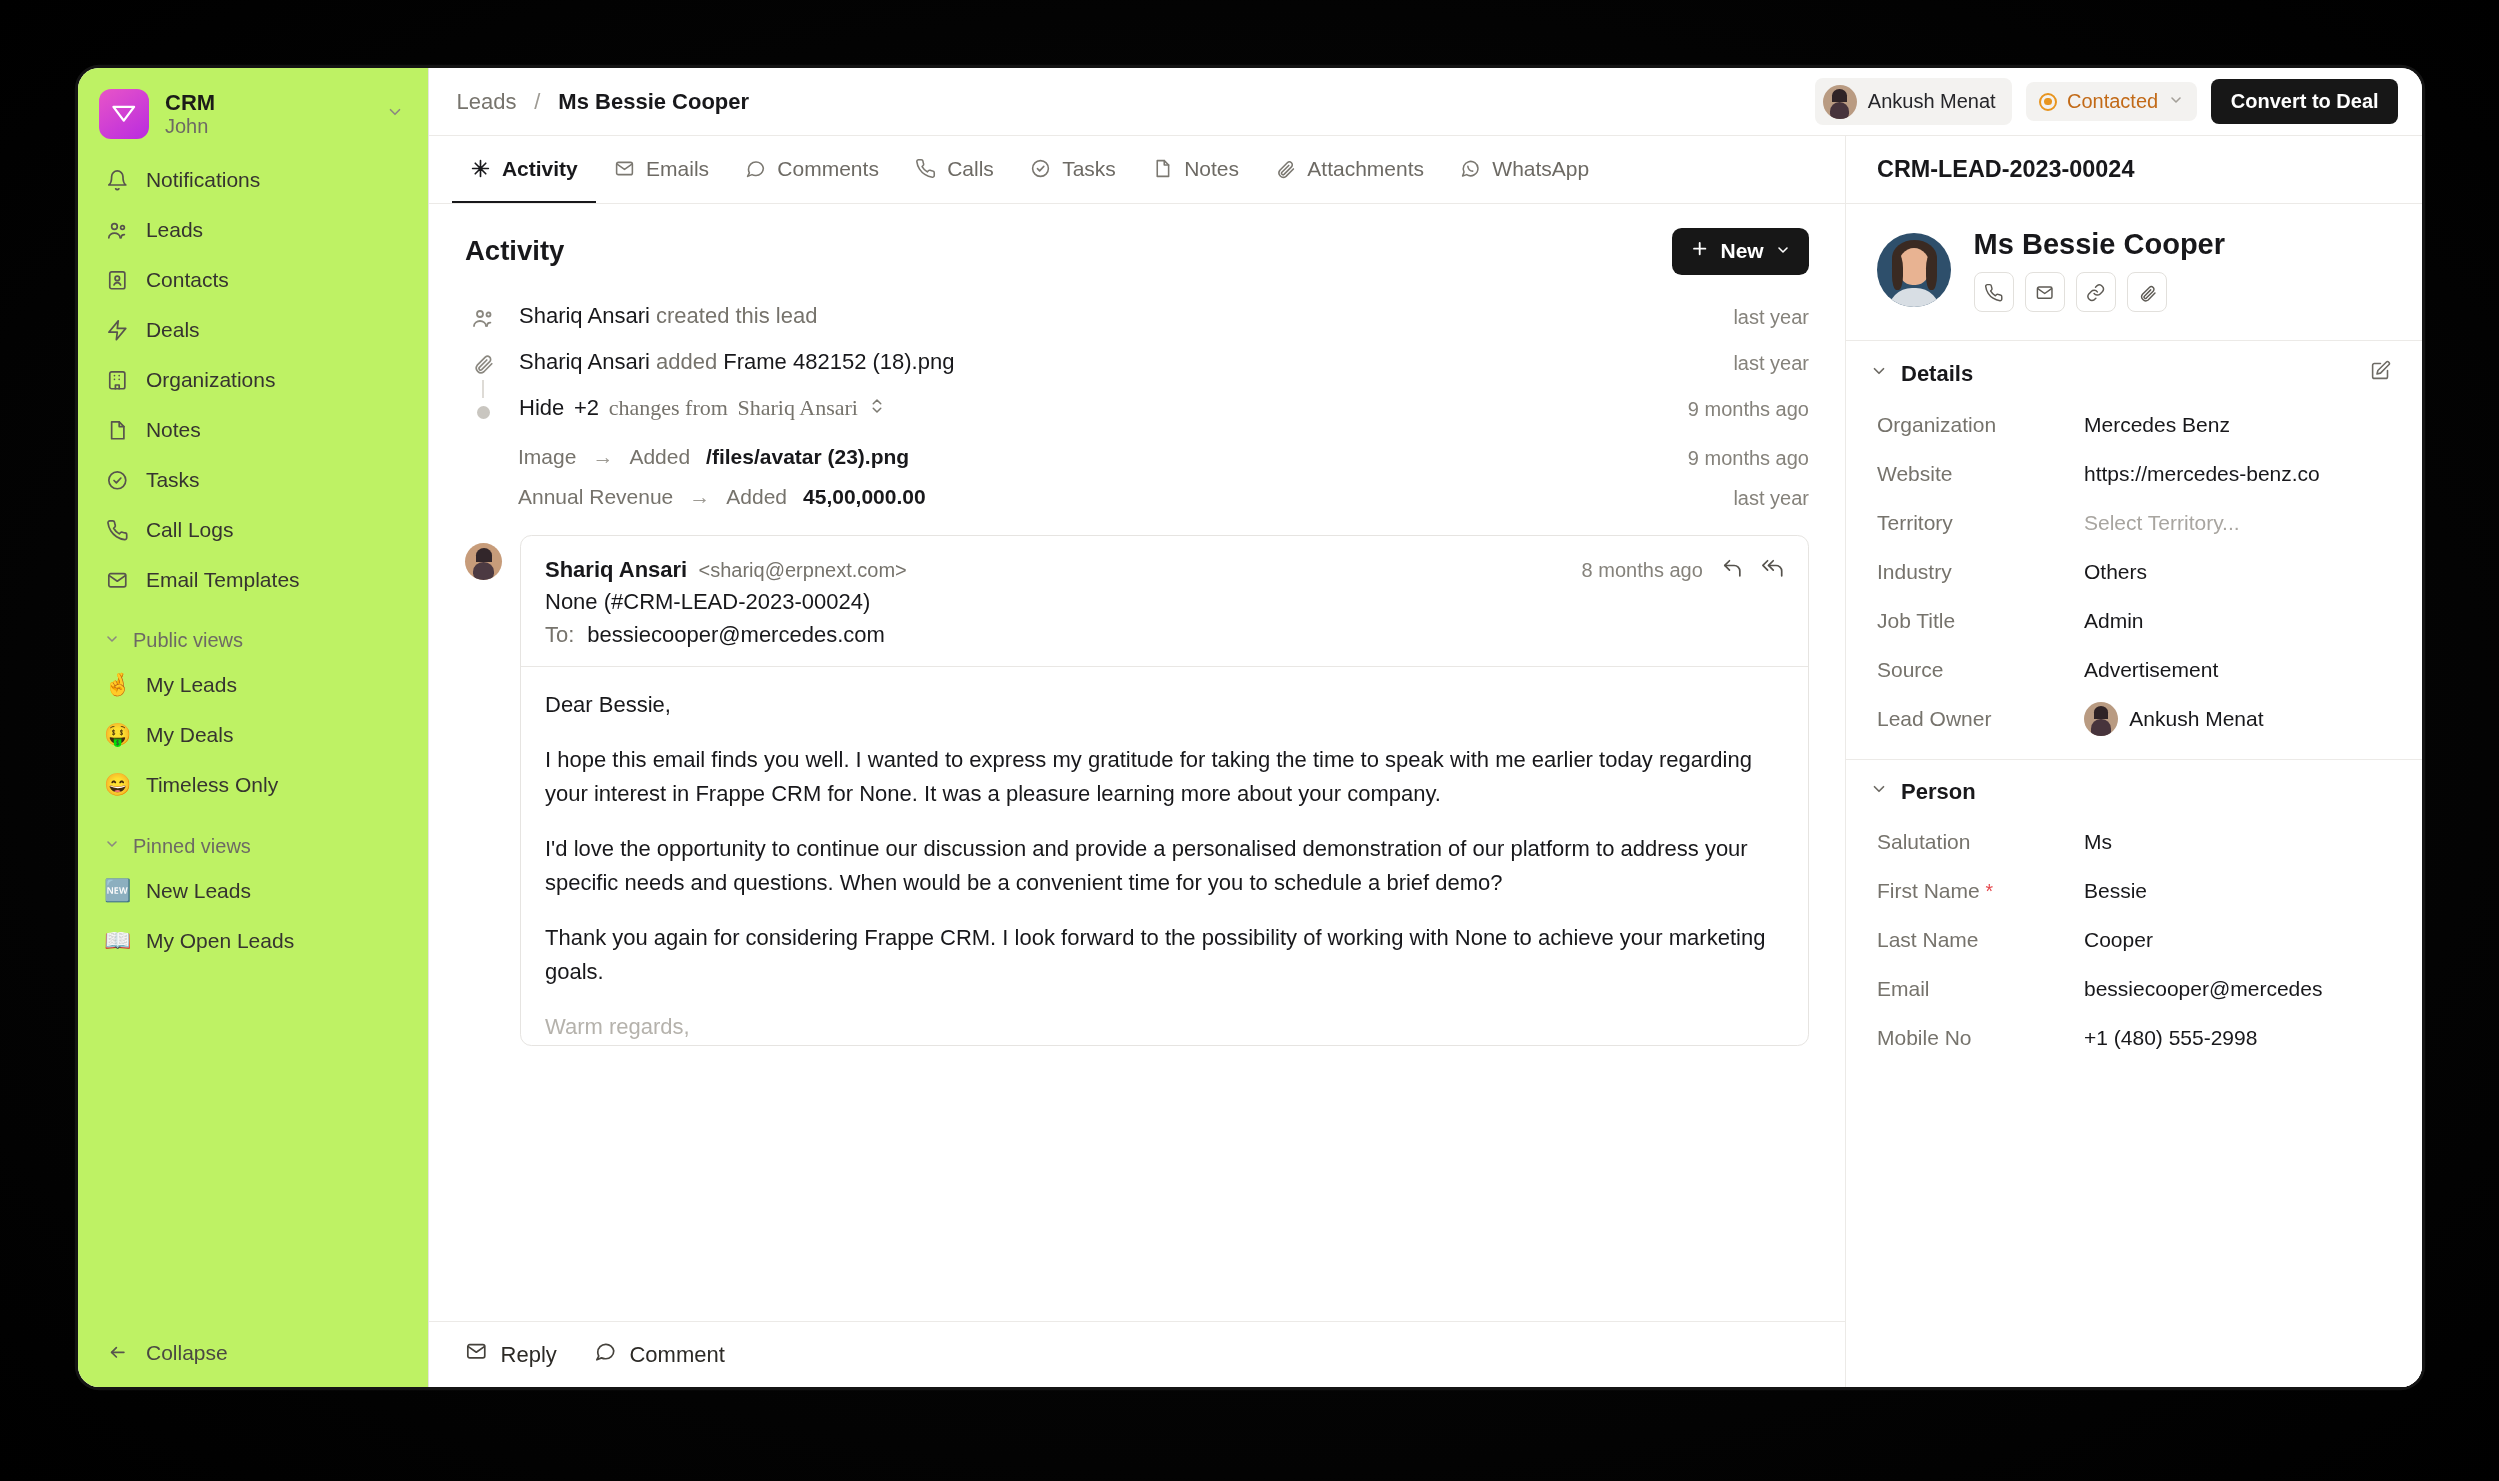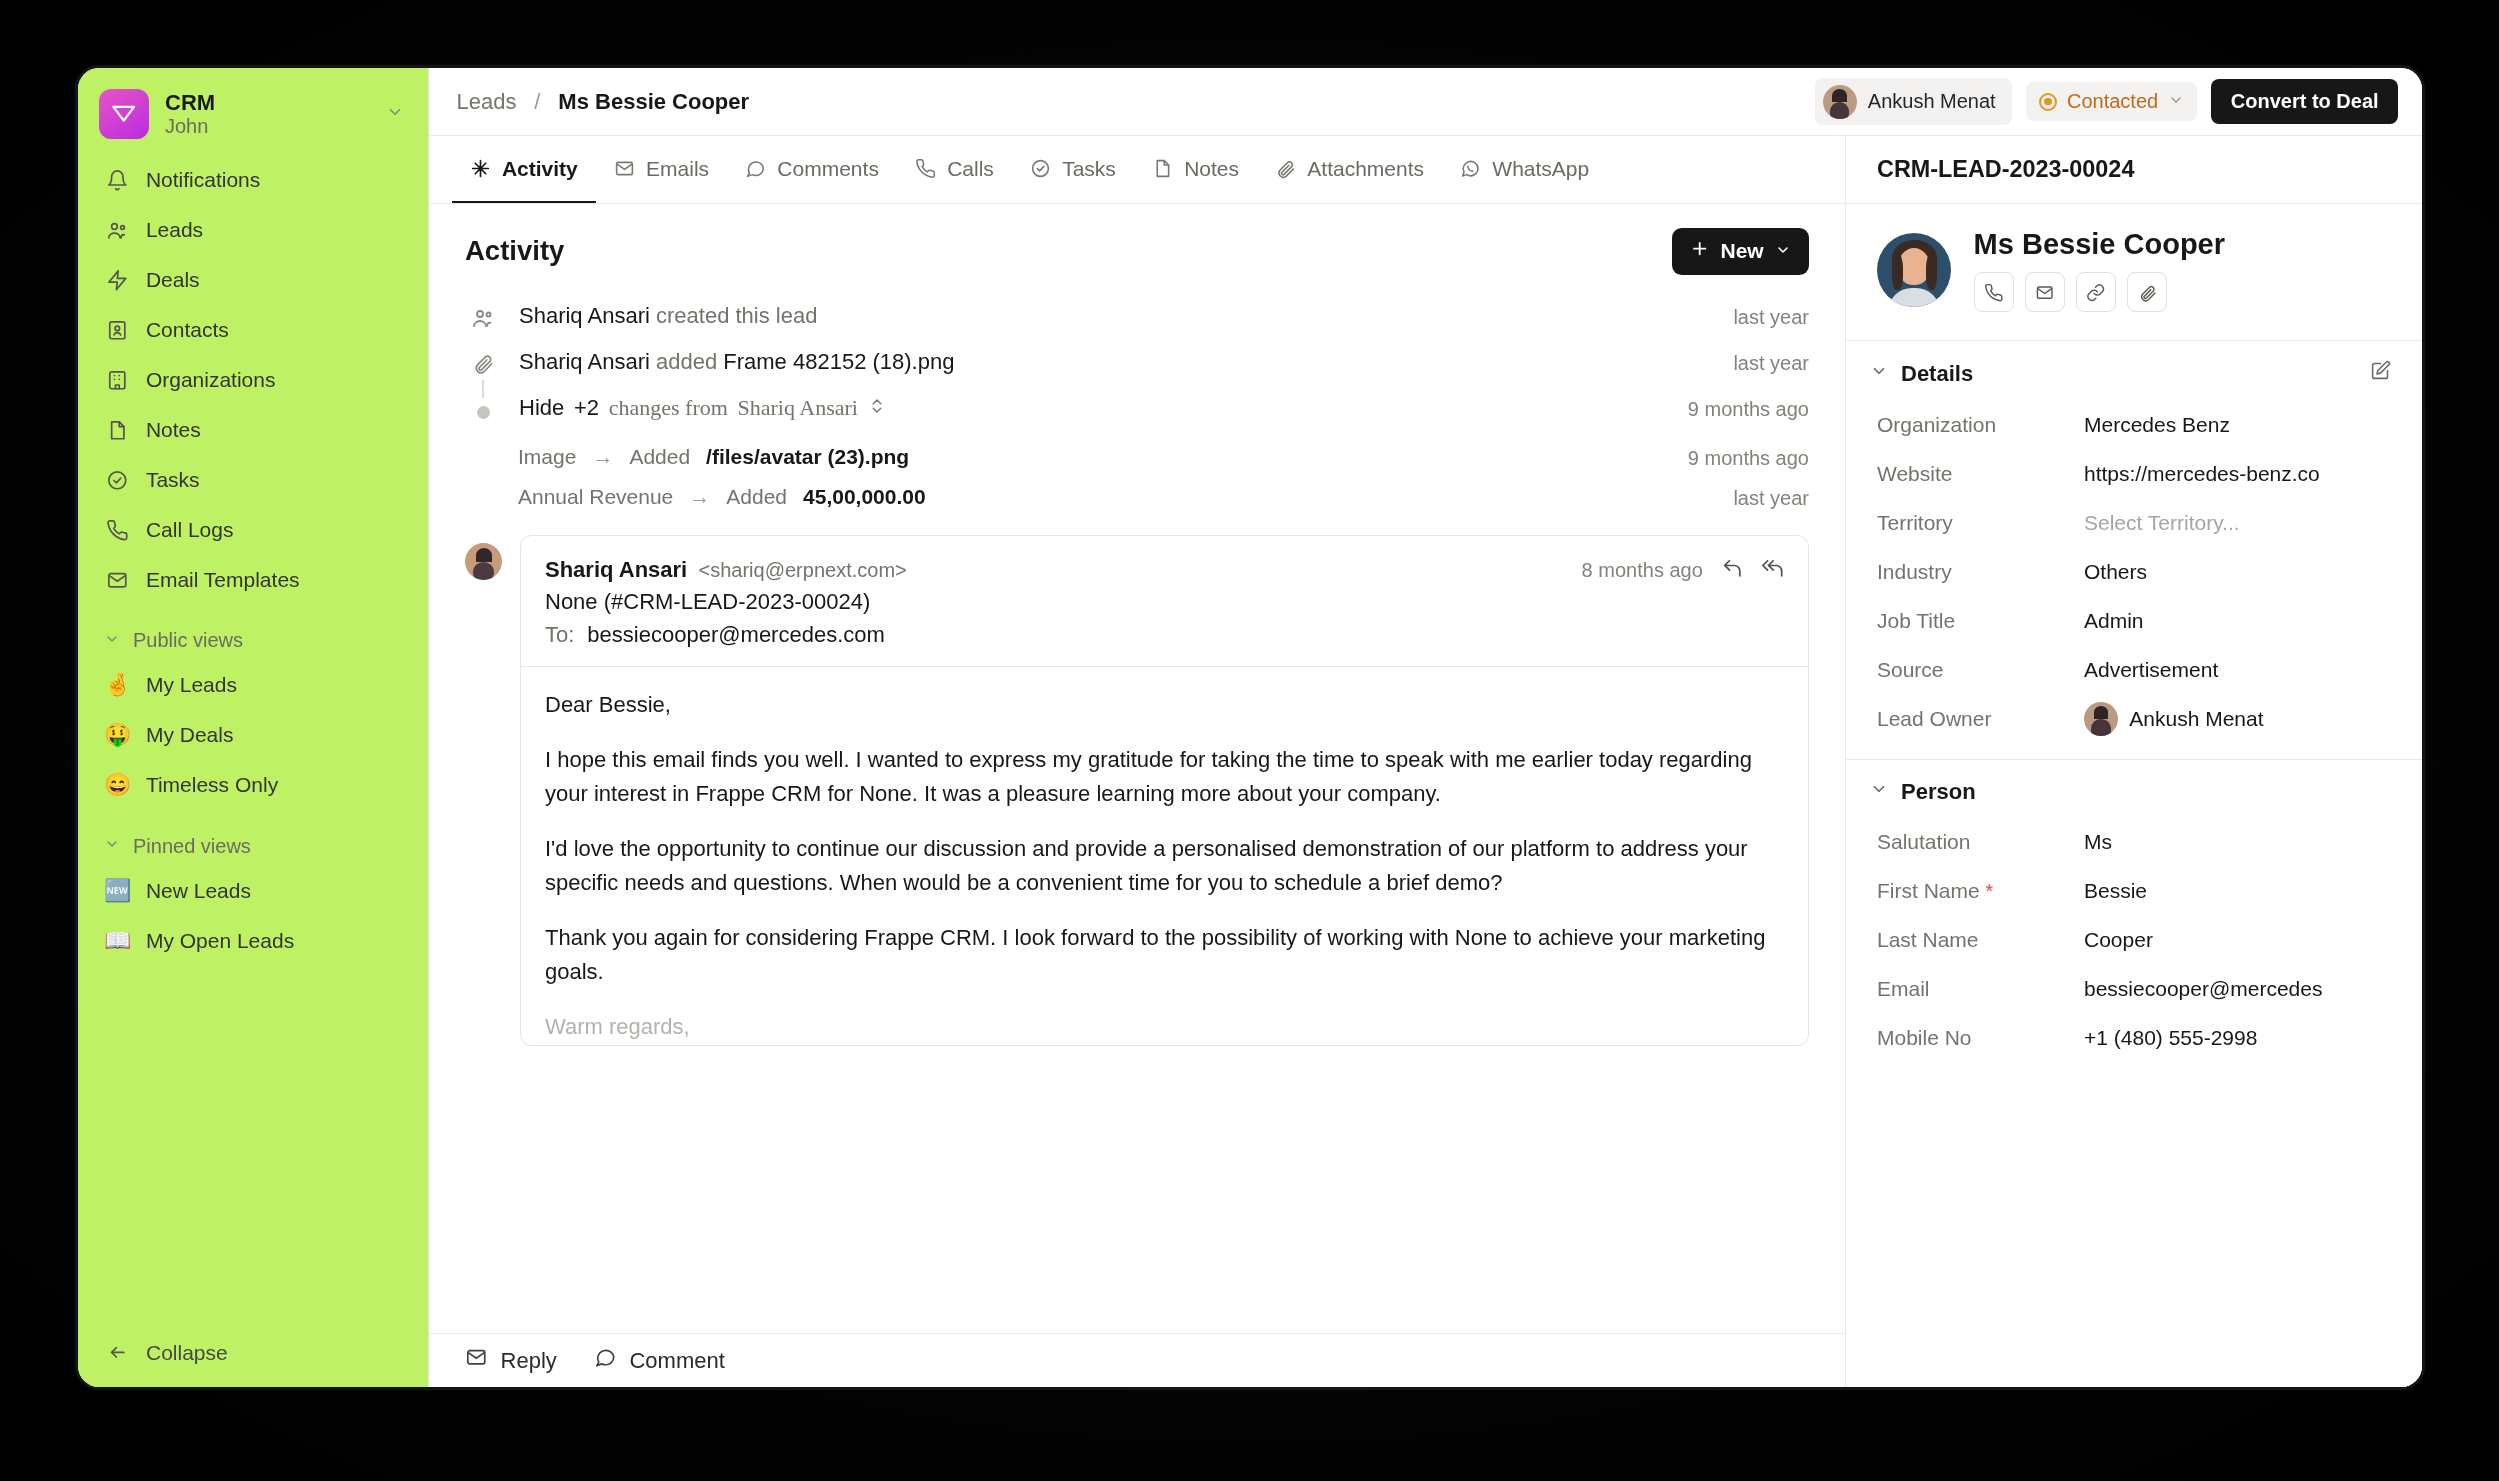--- a/index.html
+++ b/index.html
@@ -286,21 +286,21 @@
   .email-time { font-size: 20px; color: #85827b; }
   .email-sub { font-size: 22px; color: #18181b; margin-top: 6.5px; }
   .email-to { font-size: 22px; color: #18181b; margin-top: 6.5px; display: flex; gap: 13px;}
   .email-to .lbl { color: #76736c; }
   .email-divider { height: 0.8px; background: #e9e7e4; margin: 18px -24px 0 -24px; }
   .email-body { padding: 21px 0 0 0; }
   .email-body p { font-size: 22px; line-height: 1.55; color: #18181b; margin-bottom: 21px; }
   .email-body p.fade { color: #b5b2ac; margin-bottom: 0; }
 
   .footer-bar {
-    height: 54px;
+    height: 66px;
     border-top: 0.8px solid #eceae7;
     display: flex; align-items: center; gap: 37px;
     padding: 14px 36px;
     background: #fff;
   }
   .footer-btn { display: flex; align-items: center; gap: 13px; font-size: 22px; color: #2c2a26; }
 
   
   .rightpanel {
     width: 576px; flex: 0 0 576px;
@@ -402,34 +402,34 @@
                 <path d="M3 20c0-3 3-5 6-5s6 2 6 5"></path>
                 <circle cx="17.5" cy="9" r="2"></circle>
                 <path d="M16 20c0-2 1.5-3.5 3.5-3.5"></path>
               </svg>
             </span>
         <span>Leads</span>
       </div>
       <div class="nav-item">
         <span class="nav-icon">
               <svg width="22.6" height="22.6" viewBox="0 0 24 24" fill="none" stroke="currentColor" stroke-width="1.8" stroke-linecap="round" stroke-linejoin="round">
-                <polygon points="13 2 3 14 12 14 11 22 21 10 12 10 13 2"></polygon>
-              </svg>
-            </span>
-        <span>Deals</span>
-      </div>
-      <div class="nav-item">
-        <span class="nav-icon">
-              <svg width="22.6" height="22.6" viewBox="0 0 24 24" fill="none" stroke="currentColor" stroke-width="1.8" stroke-linecap="round" stroke-linejoin="round">
                 <rect x="4" y="3" width="16" height="18" rx="2"></rect>
                 <circle cx="12" cy="10" r="2.4"></circle>
                 <path d="M8.5 17c.6-1.8 2-2.6 3.5-2.6s2.9.8 3.5 2.6"></path>
               </svg>
             </span>
         <span>Contacts</span>
+      </div>
+      <div class="nav-item">
+        <span class="nav-icon">
+              <svg width="22.6" height="22.6" viewBox="0 0 24 24" fill="none" stroke="currentColor" stroke-width="1.8" stroke-linecap="round" stroke-linejoin="round">
+                <polygon points="13 2 3 14 12 14 11 22 21 10 12 10 13 2"></polygon>
+              </svg>
+            </span>
+        <span>Deals</span>
       </div>
       <div class="nav-item">
         <span class="nav-icon">
               <svg width="22.6" height="22.6" viewBox="0 0 24 24" fill="none" stroke="currentColor" stroke-width="1.8" stroke-linecap="round" stroke-linejoin="round">
                 <rect x="4" y="3" width="16" height="18" rx="2"></rect>
                 <line x1="9" y1="7" x2="9" y2="7.01"></line>
                 <line x1="14" y1="7" x2="14" y2="7.01"></line>
                 <line x1="9" y1="11" x2="9" y2="11.01"></line>
                 <line x1="14" y1="11" x2="14" y2="11.01"></line>
                 <path d="M10 21v-4h4v4"></path>

